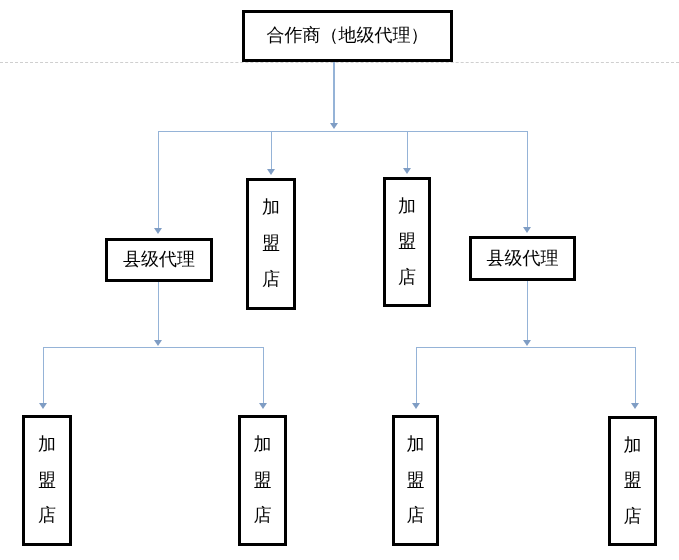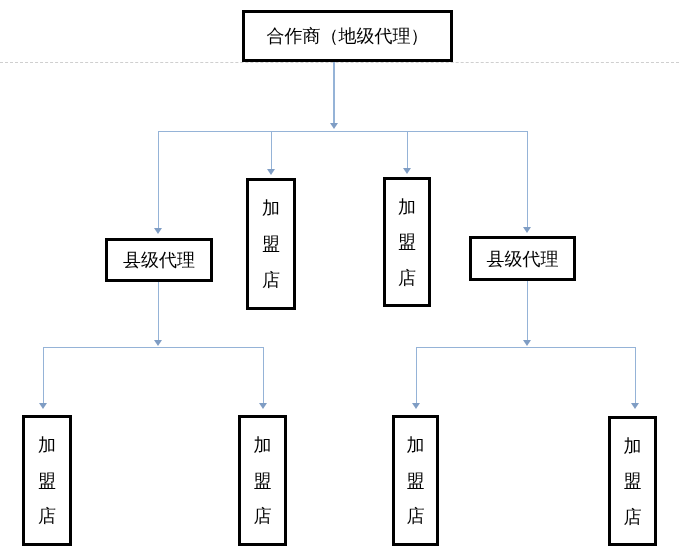--- a/index.html
+++ b/index.html
@@ -8,21 +8,21 @@
     --border:#000000;
     --dash:#cfcfcf;
     --bg:#ffffff;
   }
   html,body{margin:0;padding:0;background:var(--bg);}
   .canvas{
     position:relative;
     width:679px;height:560px;
     background:var(--bg);
     overflow:hidden;
-    font-family:Liberation Serif, serif;
+    font-family:Liberation Mono, monospace;
     color:#000;
   }
   .dashed-line{
     position:absolute;left:0;top:62px;width:679px;height:0;
     border-top:1px dashed var(--dash);
   }
   .vline{position:absolute;width:1px;background:var(--line);}
   .hline{position:absolute;height:1px;background:var(--line);}
   .arr{
     position:absolute;width:0;height:0;

